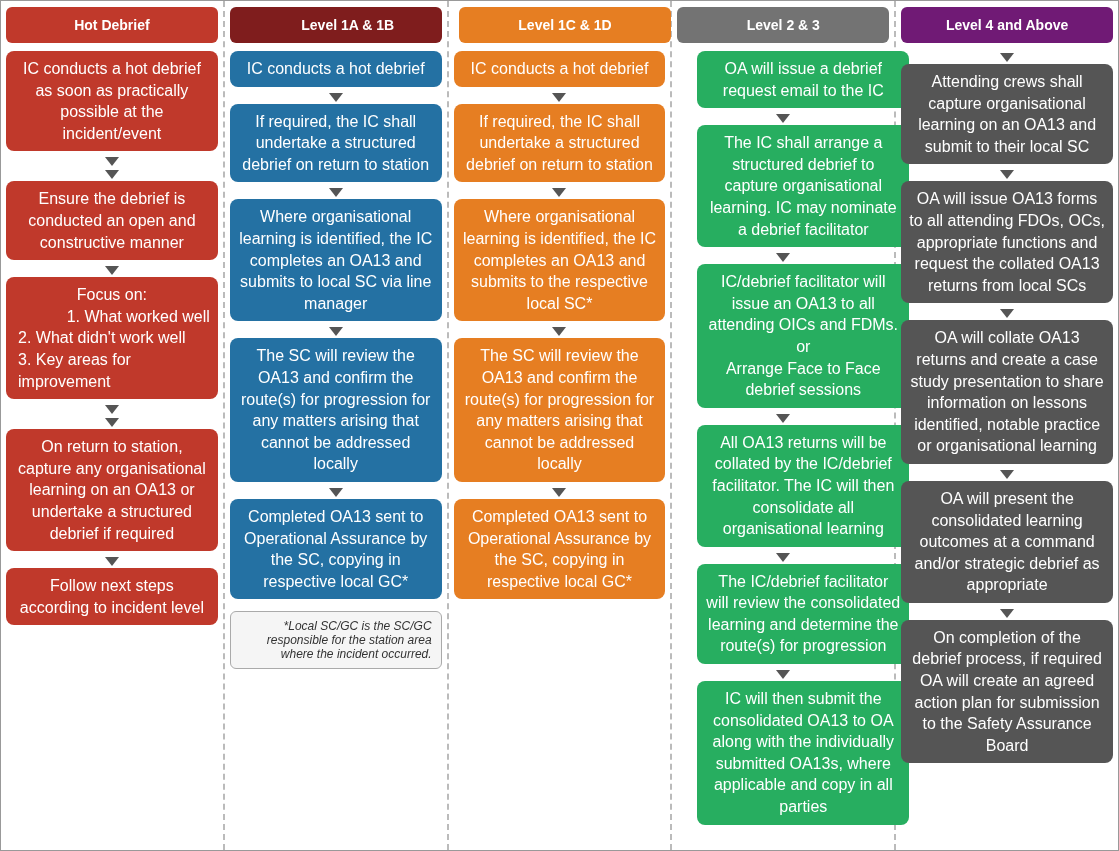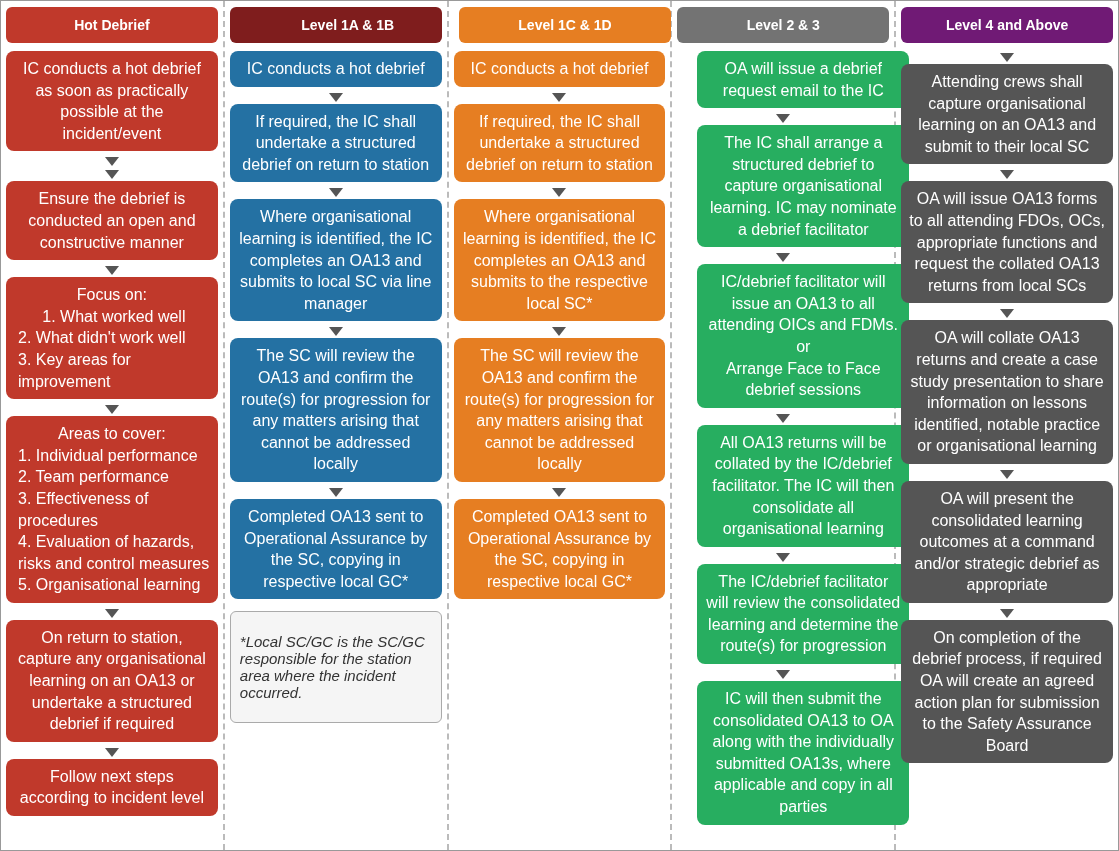--- a/index.html
+++ b/index.html
@@ -62,54 +62,46 @@
     .col-orange .col-header { background: #e67e22; margin-left: 11px; }
     .col-orange .box { background: #e67e22; }
     .col-green .col-header { background: #737373; }
     .col-green .box { background: #27ae60; margin-left: 40px; }
     .col-gray .col-header { background: #701a75; }
     .col-gray .box { background: #555; }
     .footnote-box {
       background: #f5f5f5;
       border: 1px solid #aaa;
       border-radius: 6px;
-      padding: 21px 9px;
-      font-size: 15px;
+      padding: 7px 9px;
+      font-size: 12px;
       color: #333;
-      text-align: left;
+      text-align: right;
       margin-top: 8px;
       font-style: italic;
     }
   </style>
 </head>
 <body>
 
 <div class="chart-container">
 <div class="column col-red">
       <div class="col-header">Hot Debrief</div>
       <div class="box">IC conducts a hot debrief as soon as practically possible at the incident/event</div>
       <div class="arrow"></div>
       <div class="arrow"></div>
       <div class="box">Ensure the debrief is conducted an open and constructive manner</div>
       <div class="arrow"></div>
       <div class="box">
         <div style="text-align: center; padding-left: 0px;">Focus on:</div>
-        <div style="text-align: center; padding-left: 4px;">1.  What worked well</div>
+        <div style="text-align: right; padding-left: 4px;">1.  What worked well</div>
         <div style="text-align: left; padding-left: 4px;">2.  What didn't work well</div>
         <div style="text-align: left; padding-left: 4px;">3.  Key areas for improvement</div>
       </div>
       <div class="arrow"></div>
-      <div class="box">
-        <div style="text-align: center; padding-left: 0px;">Areas to cover:</div>
-        <div style="text-align: left; padding-left: 4px;">1.  Individual performance</div>
-        <div style="text-align: left; padding-left: 4px;">2.  Team performance</div>
-        <div style="text-align: left; padding-left: 4px;">3.  Effectiveness of procedures</div>
-        <div style="text-align: left; padding-left: 4px;">4.  Evaluation of hazards, risks and control measures</div>
-        <div style="text-align: left; padding-left: 4px;">5.  Organisational learning</div>
-      </div>
       <div class="arrow"></div>
       <div class="box">On return to station, capture any organisational learning on an OA13 or undertake a structured debrief if required</div>
       <div class="arrow"></div>
       <div class="box">Follow next steps according to incident level</div>
     </div>
     <div class="column col-blue">
       <div class="col-header">Level 1A &amp; 1B</div>
       <div class="box">IC conducts a hot debrief</div>
       <div class="arrow"></div>
       <div class="box">If required, the IC shall undertake a structured debrief on return to station</div>

